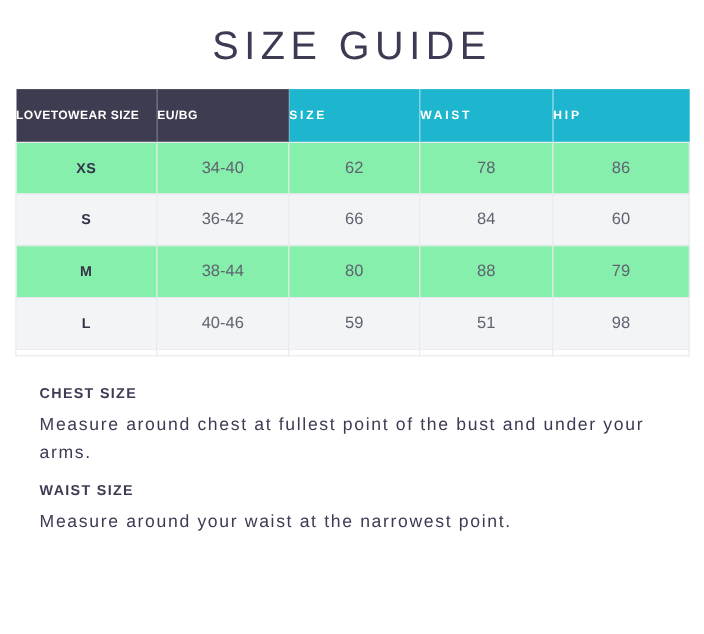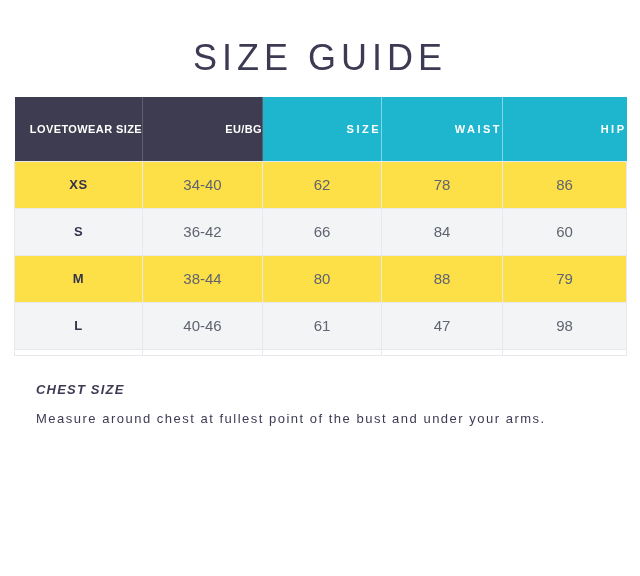--- a/index.html
+++ b/index.html
@@ -10,44 +10,44 @@
     --text-gray: #5F6470;
     --border-light: #E8E9EE;
   }
   * { margin: 0; padding: 0; box-sizing: border-box; }
   html, body {
     width: 640px; height: 576px;
     background: #ffffff;
     font-family: "Liberation Sans", sans-serif;
     overflow: hidden;
   }
-  .page { width: 640px; height: 576px; padding-top: 38px; }
+  .page { width: 640px; height: 576px; padding-top: 22px; }
 
   .page-title {
     text-align: center;
     font-size: 36px;
     font-weight: 400;
     letter-spacing: 5px;
     color: var(--text-dark);
     line-height: 40px;
     height: 40px;
   }
 
   table.size-table {
     border-collapse: collapse;
     table-layout: fixed;
     margin: 19px 0 0 14px;
     width: 612px;
   }
   .size-table th {
-    height: 64px;
+    height: 48px;
     font-size: 11px;
     font-weight: bold;
     color: #ffffff;
-    text-align: right;
+    text-align: left;
     vertical-align: middle;
   }
   .size-table th.dark {
     background: var(--header-dark);
     letter-spacing: 0.4px;
     border-right: 1px solid rgba(255,255,255,0.18);
   }
   .size-table th.cyan {
     background: var(--header-cyan);
     letter-spacing: 2.5px;
@@ -55,44 +55,43 @@
   }
   .size-table th:last-child { border-right: none; }
 
   .size-table td {
     height: 47px;
     text-align: center;
     vertical-align: middle;
     border: 1px solid var(--border-light);
     font-size: 15px;
     color: var(--text-gray);
-    background: #fde047;
+    background: #86efac;
   }
   .size-table tbody tr:nth-child(even) td { background: var(--row-alt); }
   .size-table td.size-label {
     font-size: 13px;
     font-weight: bold;
     color: #34324A;
     letter-spacing: 0.5px;
   }
   .size-table tr.sliver td { height: 6px; padding: 0; background: #ffffff; }
 
   .sections { margin: 26px 36px 0 36px; }
   .section { margin-bottom: 14px; }
   .section-heading {
     font-size: 13px;
     font-weight: bold;
     letter-spacing: 1.2px;
     color: var(--text-dark);
     line-height: 16px;
     margin-bottom: 8px;
-    font-style: italic;
   }
   .section-body {
-    font-size: 13px;
+    font-size: 16px;
     letter-spacing: 1.5px;
     color: var(--text-dark);
     line-height: 25px;
     max-width: 575px;
   }
   .section.hip .section-body { max-width: 530px; }
 </style>
 </head>
 <body>
 
@@ -135,34 +134,38 @@
       <tr>
         <td class="size-label">M</td>
         <td>38-44</td>
         <td>80</td>
         <td>88</td>
         <td>79</td>
       </tr>
       <tr>
         <td class="size-label">L</td>
         <td>40-46</td>
-        <td>61</td>
-        <td>47</td>
+        <td>59</td>
+        <td>51</td>
         <td>98</td>
       </tr>
       <tr class="sliver">
         <td></td>
           <td></td>
           <td></td>
           <td></td>
           <td></td>
       </tr>
     </tbody>
   </table>
 
   <div class="sections">
     <div class="section chest">
       <div class="section-heading">CHEST SIZE</div>
       <div class="section-body">Measure around chest at fullest point of the bust and under your arms.</div>
     </div>
+    <div class="section waist">
+      <div class="section-heading">WAIST SIZE</div>
+      <div class="section-body">Measure around your waist at the narrowest point.</div>
+    </div>
   </div>
 
 </div>
 
 </body></html>

